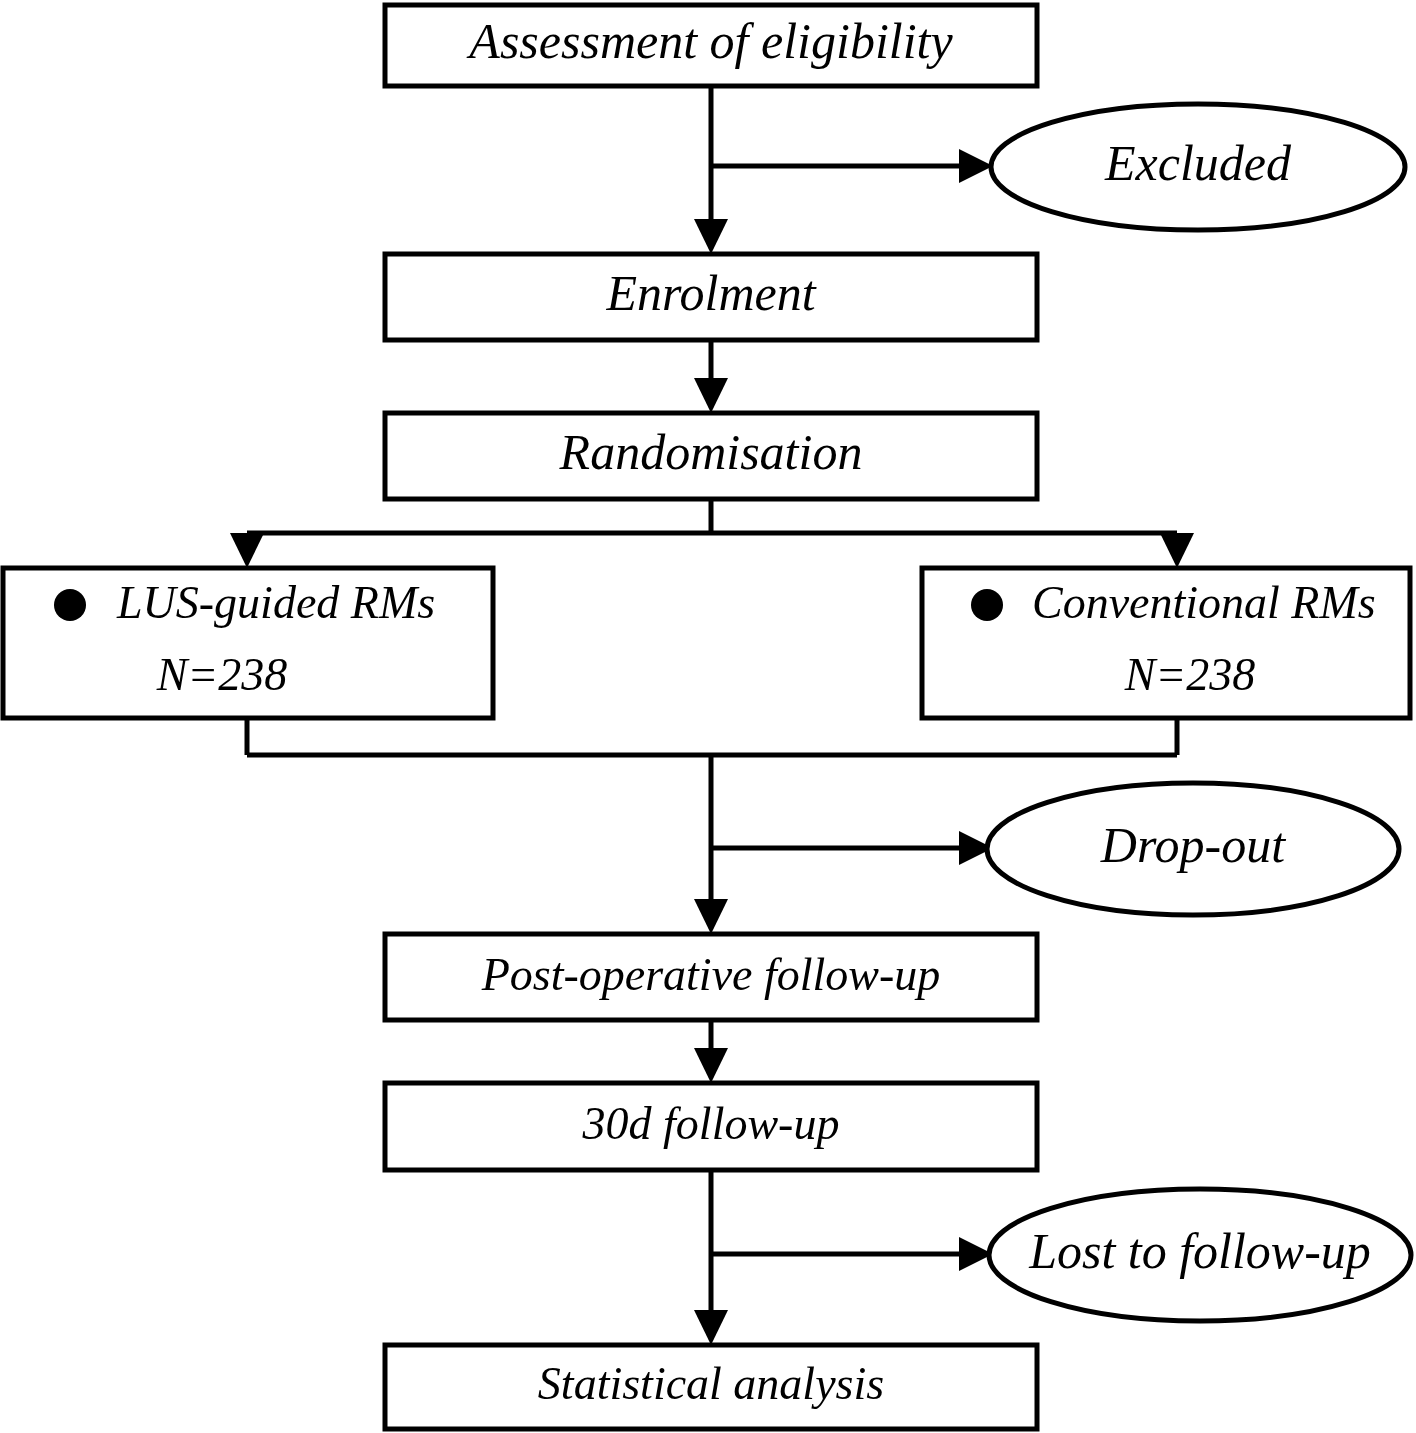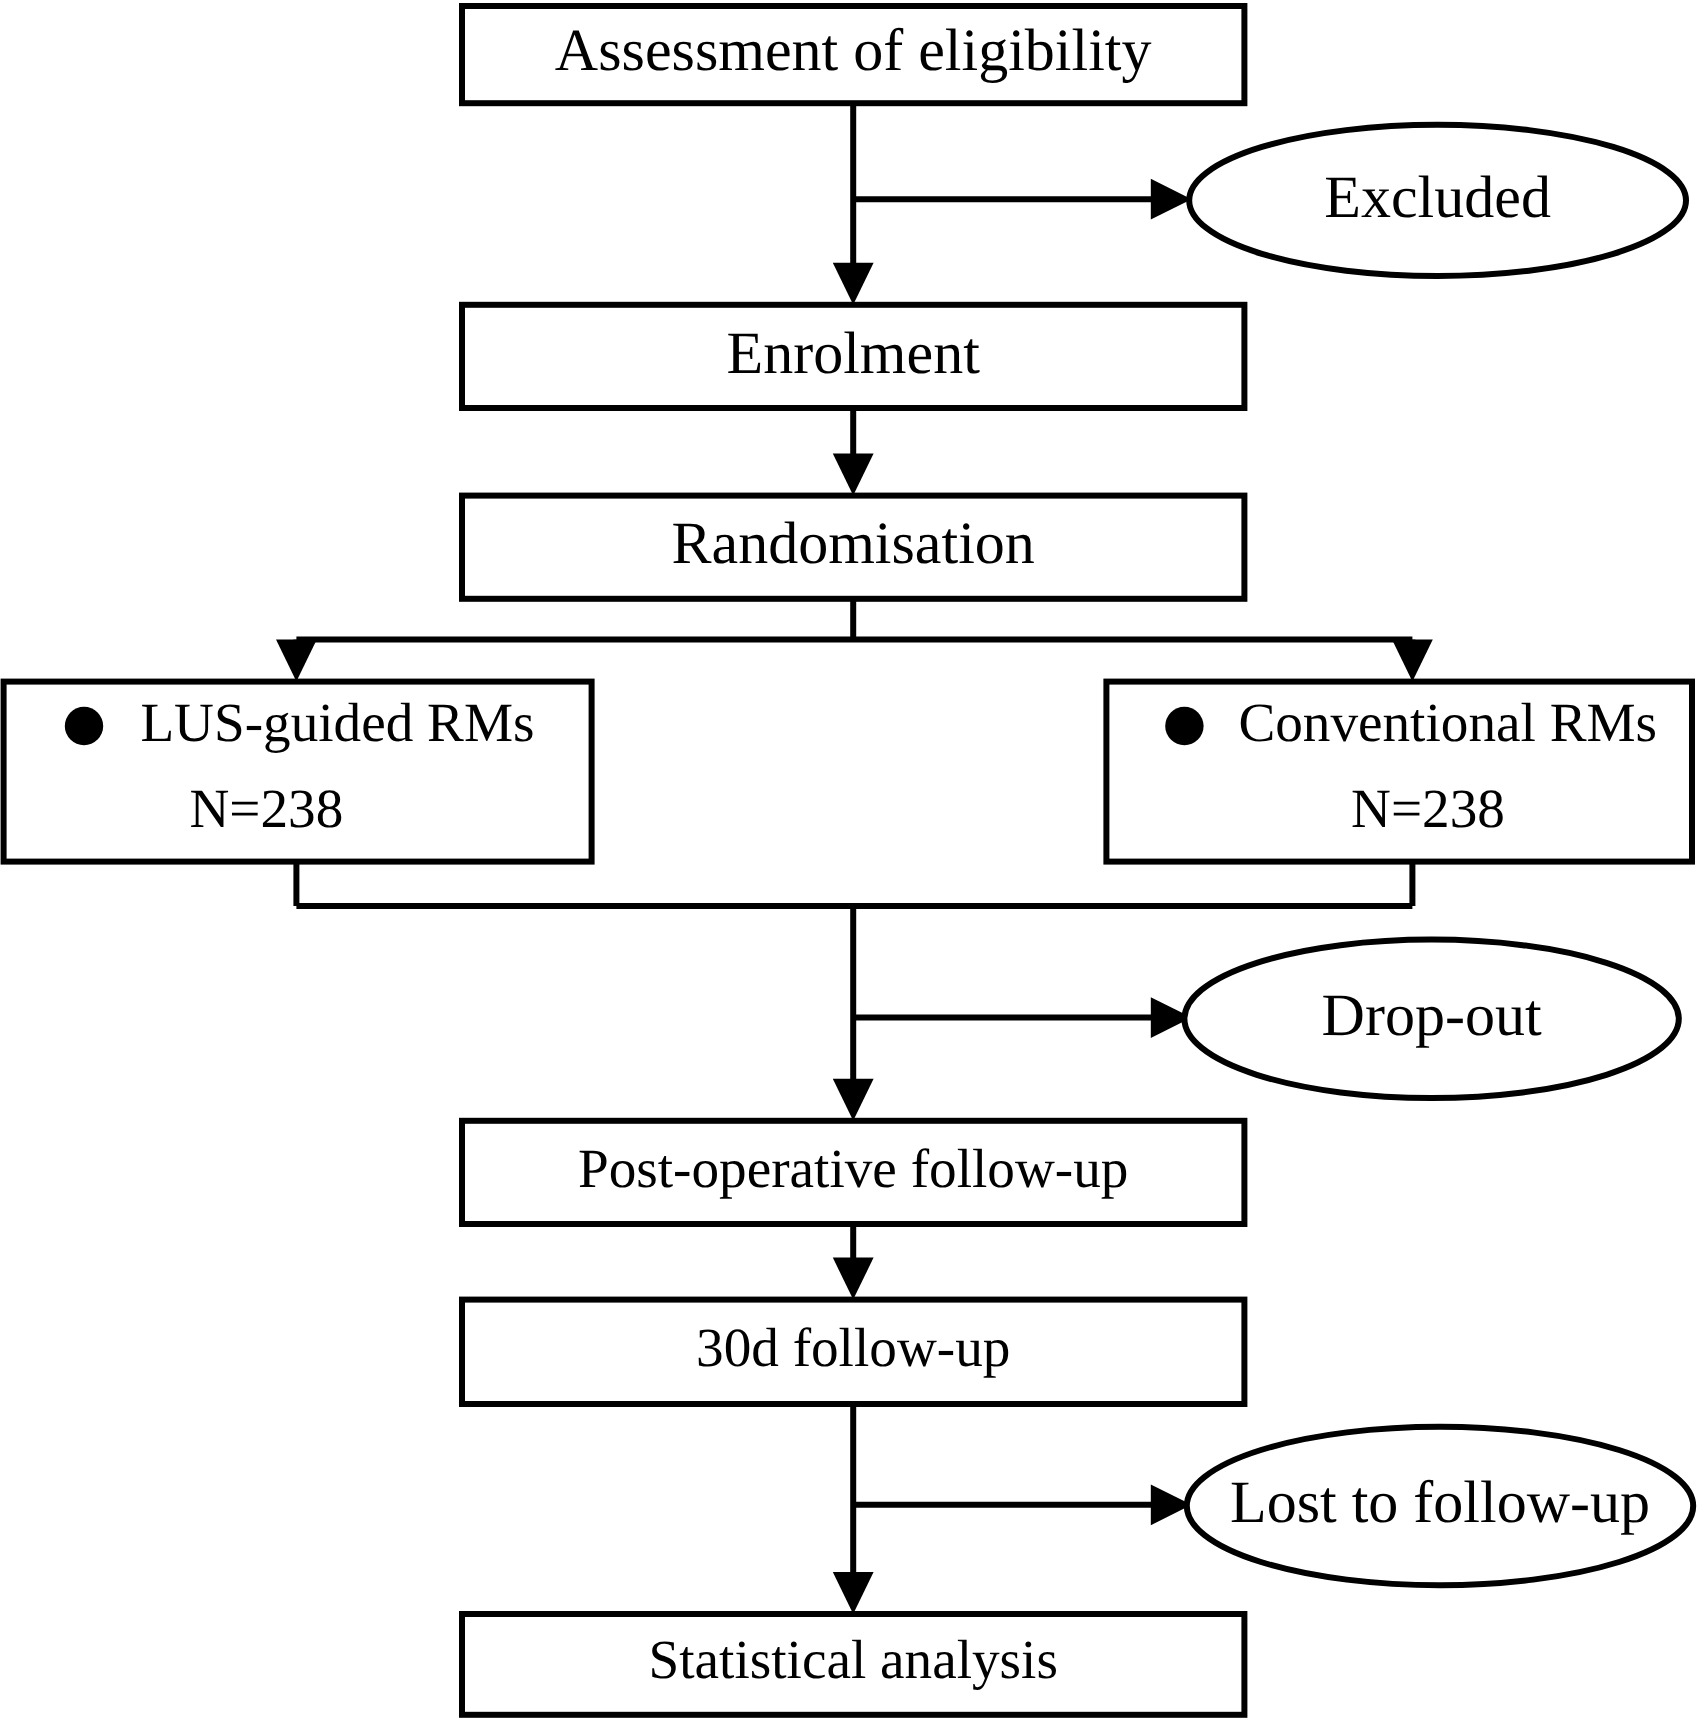--- a/index.html
+++ b/index.html
@@ -11,20 +11,21 @@
   body {
     width: 1416px;
     height: 1433px;
     font-family: "Liberation Serif", "DejaVu Serif", serif;
     overflow: hidden;
   }
   #flow-root {
     position: relative;
     width: 1168px;
     height: 1433px;
+    font-style: italic;
   }
   svg#flow-svg {
     position: absolute;
     left: 0;
     top: 0;
     width: 1416px;
     height: 1433px;
     display: block;
   }
   .node-box {

